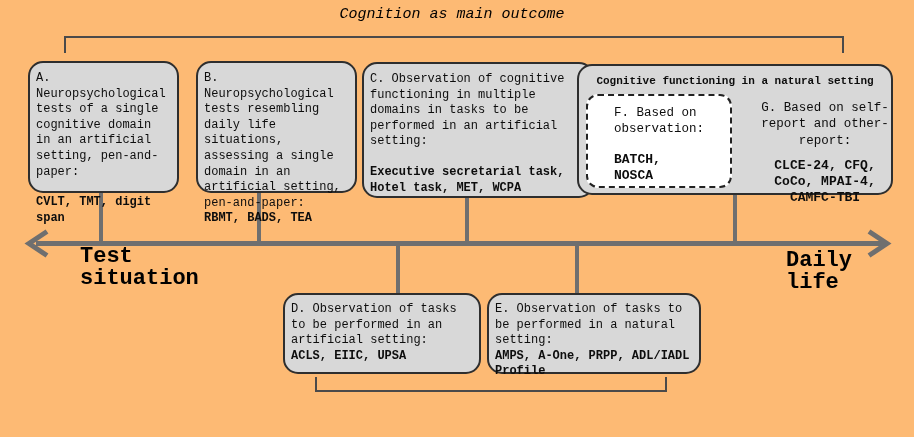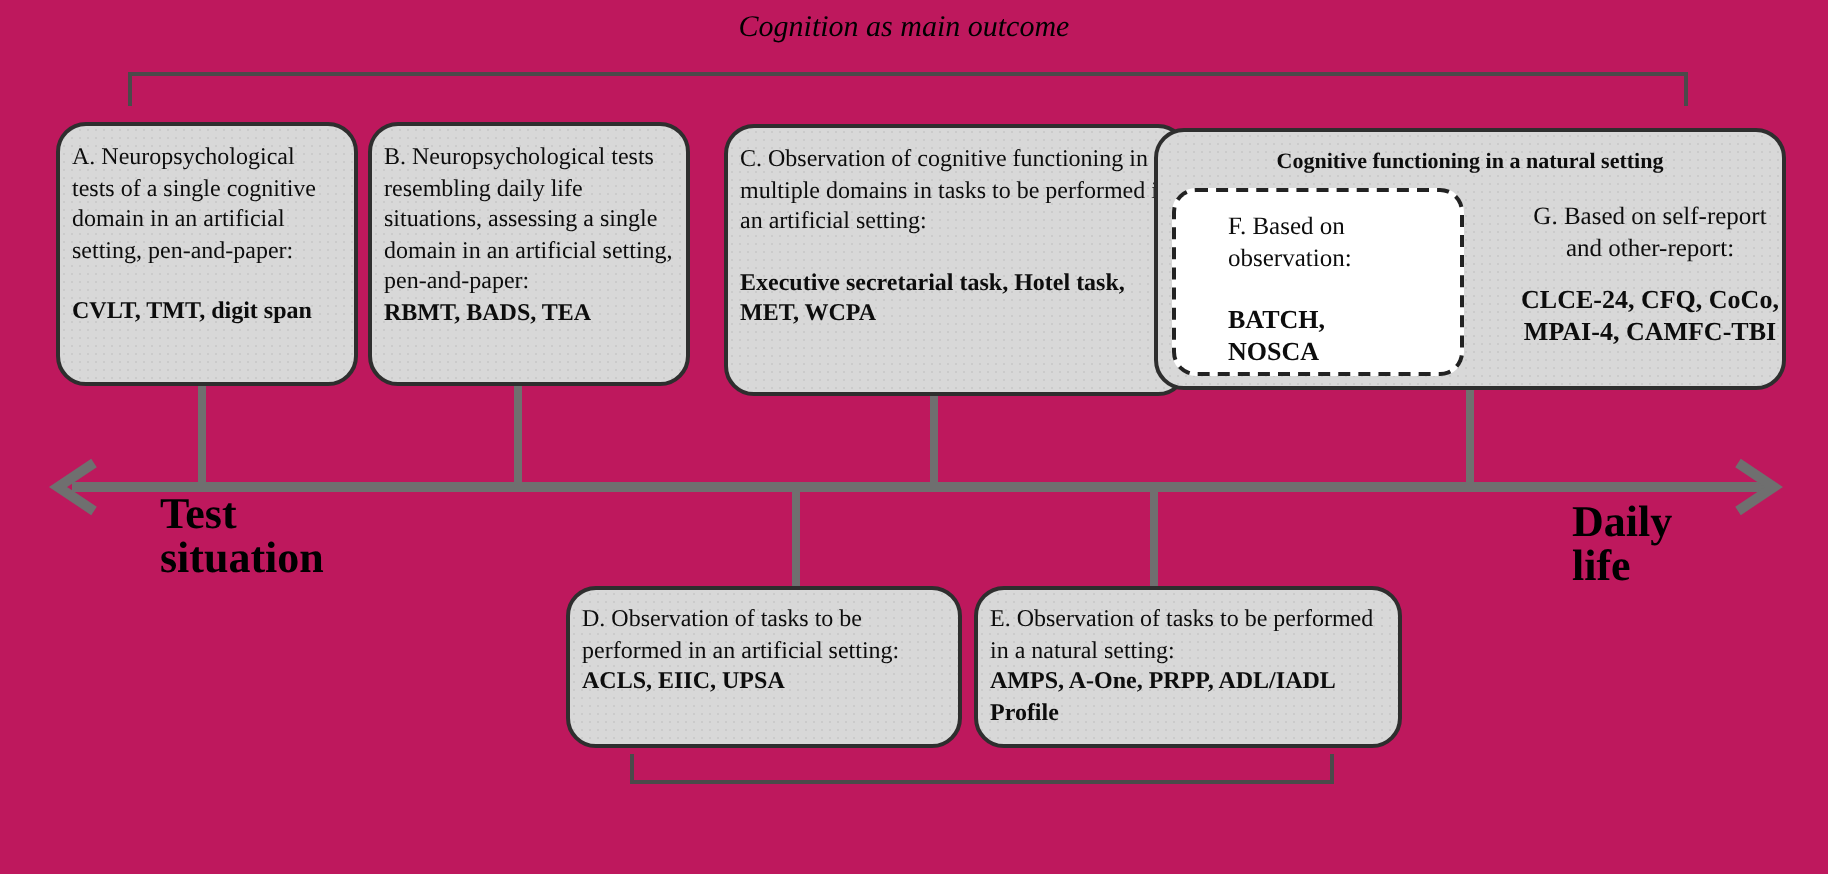--- a/index.html
+++ b/index.html
@@ -1,20 +1,20 @@
 <!DOCTYPE html>
 <html><head>
 <meta charset="utf-8">
 <style>
   html,body{margin:0;padding:0;background:#ffffff;}
   #figure{
     position:relative;
     width:914px;height:437px;
-    background:#be185d;
-    font-family:Liberation Serif, serif;
+    background:#fdba74;
+    font-family:Liberation Mono, monospace;
     color:#0d0d0d;
     overflow:hidden;
   }
   .caption{
     position:absolute;
     font-style:italic;
     font-size:15px;
     line-height:17px;
     text-align:center;
     color:#000;
@@ -50,21 +50,21 @@
     border:2px solid #2e2e2e;
     border-radius:15px;
     padding:8px 6px;
     font-size:12px;
     line-height:1.3;
     z-index:2;
   }
   .box .instr{font-weight:bold;}
   .gap .instr{margin-top:15px;}
   #box-a{left:28px;top:61px;width:151px;height:132px;}
-  #box-b{left:184px;top:61px;width:161px;height:132px;}
+  #box-b{left:196px;top:61px;width:161px;height:132px;}
   #box-c{left:362px;top:62px;width:232px;height:136px;}
   #box-d{left:283px;top:293px;width:198px;height:81px;padding-top:7px;}
   #box-e{left:487px;top:293px;width:214px;height:81px;padding-top:7px;}
   #box-ns{left:577px;top:64px;width:316px;height:131px;padding:0;}
   #ns-title{
     text-align:center;
     font-weight:bold;
     font-size:11px;
     margin-top:8px;
   }

